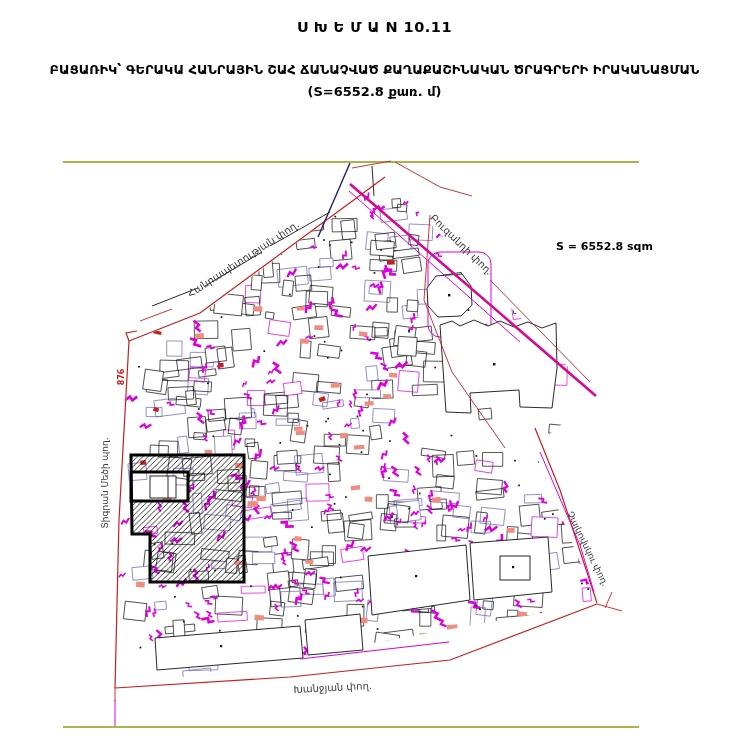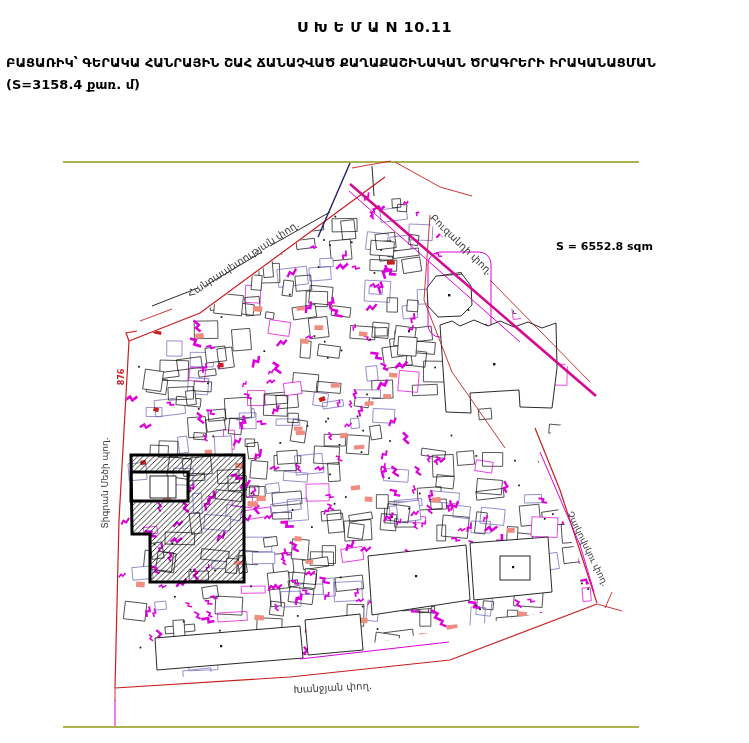--- a/index.html
+++ b/index.html
@@ -1,20 +1,20 @@
 <!DOCTYPE html>
 <html style="--road_red: #c81e1e; --street_magenta: #d60990; --mark_magenta: #dd00dd; --salmon: #ef8d80; --olive_line: #8f9a12; --navy: #241d6b; --parcel_purple: #6f62b8;"><head>
 <meta charset="utf-8">
 <style>
   html,body{margin:0;padding:0;background:#ffffff;}
   .page{position:relative;width:749px;height:743px;background:#fff;overflow:hidden;
         font-family:"DejaVu Sans",sans-serif;}
   .doc-title{position:absolute;top:19px;left:0;width:749px;text-align:center;
         font-size:14.5px;font-weight:bold;color:#000;letter-spacing:.5px;}
-  .doc-subtitle{position:absolute;top:52px;left:6px;width:737px;text-align:left;
+  .doc-subtitle{position:absolute;top:59px;left:6px;width:737px;text-align:center;
         font-size:13px;font-weight:bold;color:#000;line-height:21.5px;}
   svg{position:absolute;top:0;left:0;}
   .olive{stroke:var(--olive_line);stroke-width:1.6;}
   .road-red{stroke:var(--road_red);stroke-width:1.2;fill:none;}
   .road-red-thin{stroke:var(--road_red);stroke-width:0.9;fill:none;}
   .street-magenta{stroke:var(--street_magenta);stroke-width:2.6;fill:none;}
   .magenta-thin{stroke:var(--mark_magenta);stroke-width:1;fill:none;}
   .navy{stroke:var(--navy);stroke-width:1.4;fill:none;}
   .blk{stroke:#111;stroke-width:0.9;fill:none;}
   .blk-fill{stroke:#111;stroke-width:0.9;fill:#fff;}
@@ -28,21 +28,21 @@
   .target{fill:url(#hatch);stroke:#000;stroke-width:3;fill-rule:evenodd;}
 </style>
 </head>
 <body>
 
 <div class="page">
 
   <div class="doc-title">Ս Խ Ե Մ Ա N 10.11</div>
   <div class="doc-subtitle">
     <div>ԲԱՑԱՌԻԿ՝ ԳԵՐԱԿԱ ՀԱՆՐԱՅԻՆ ՇԱՀ ՃԱՆԱՉՎԱԾ ՔԱՂԱՔԱՇԻՆԱԿԱՆ ԾՐԱԳՐԵՐԻ ԻՐԱԿԱՆԱՑՄԱՆ</div>
-    <div>(S=3158.4 քառ. մ)</div>
+    <div>(S=6552.8 քառ. մ)</div>
   </div>
 
   <svg width="749" height="743" viewBox="0 0 749 743">
     <defs>
       <pattern id="hatch" patternUnits="userSpaceOnUse" width="5.5" height="5.5">
         <path d="M-1,6.5 L6.5,-1" stroke="#000" stroke-width="0.8" fill="none"></path>
       </pattern>
       <clipPath id="clip-district">
         <polygon points="385,177 596,396 533,448 597,603 115,689 117,600 129,341 200,315"></polygon>
       </clipPath>

